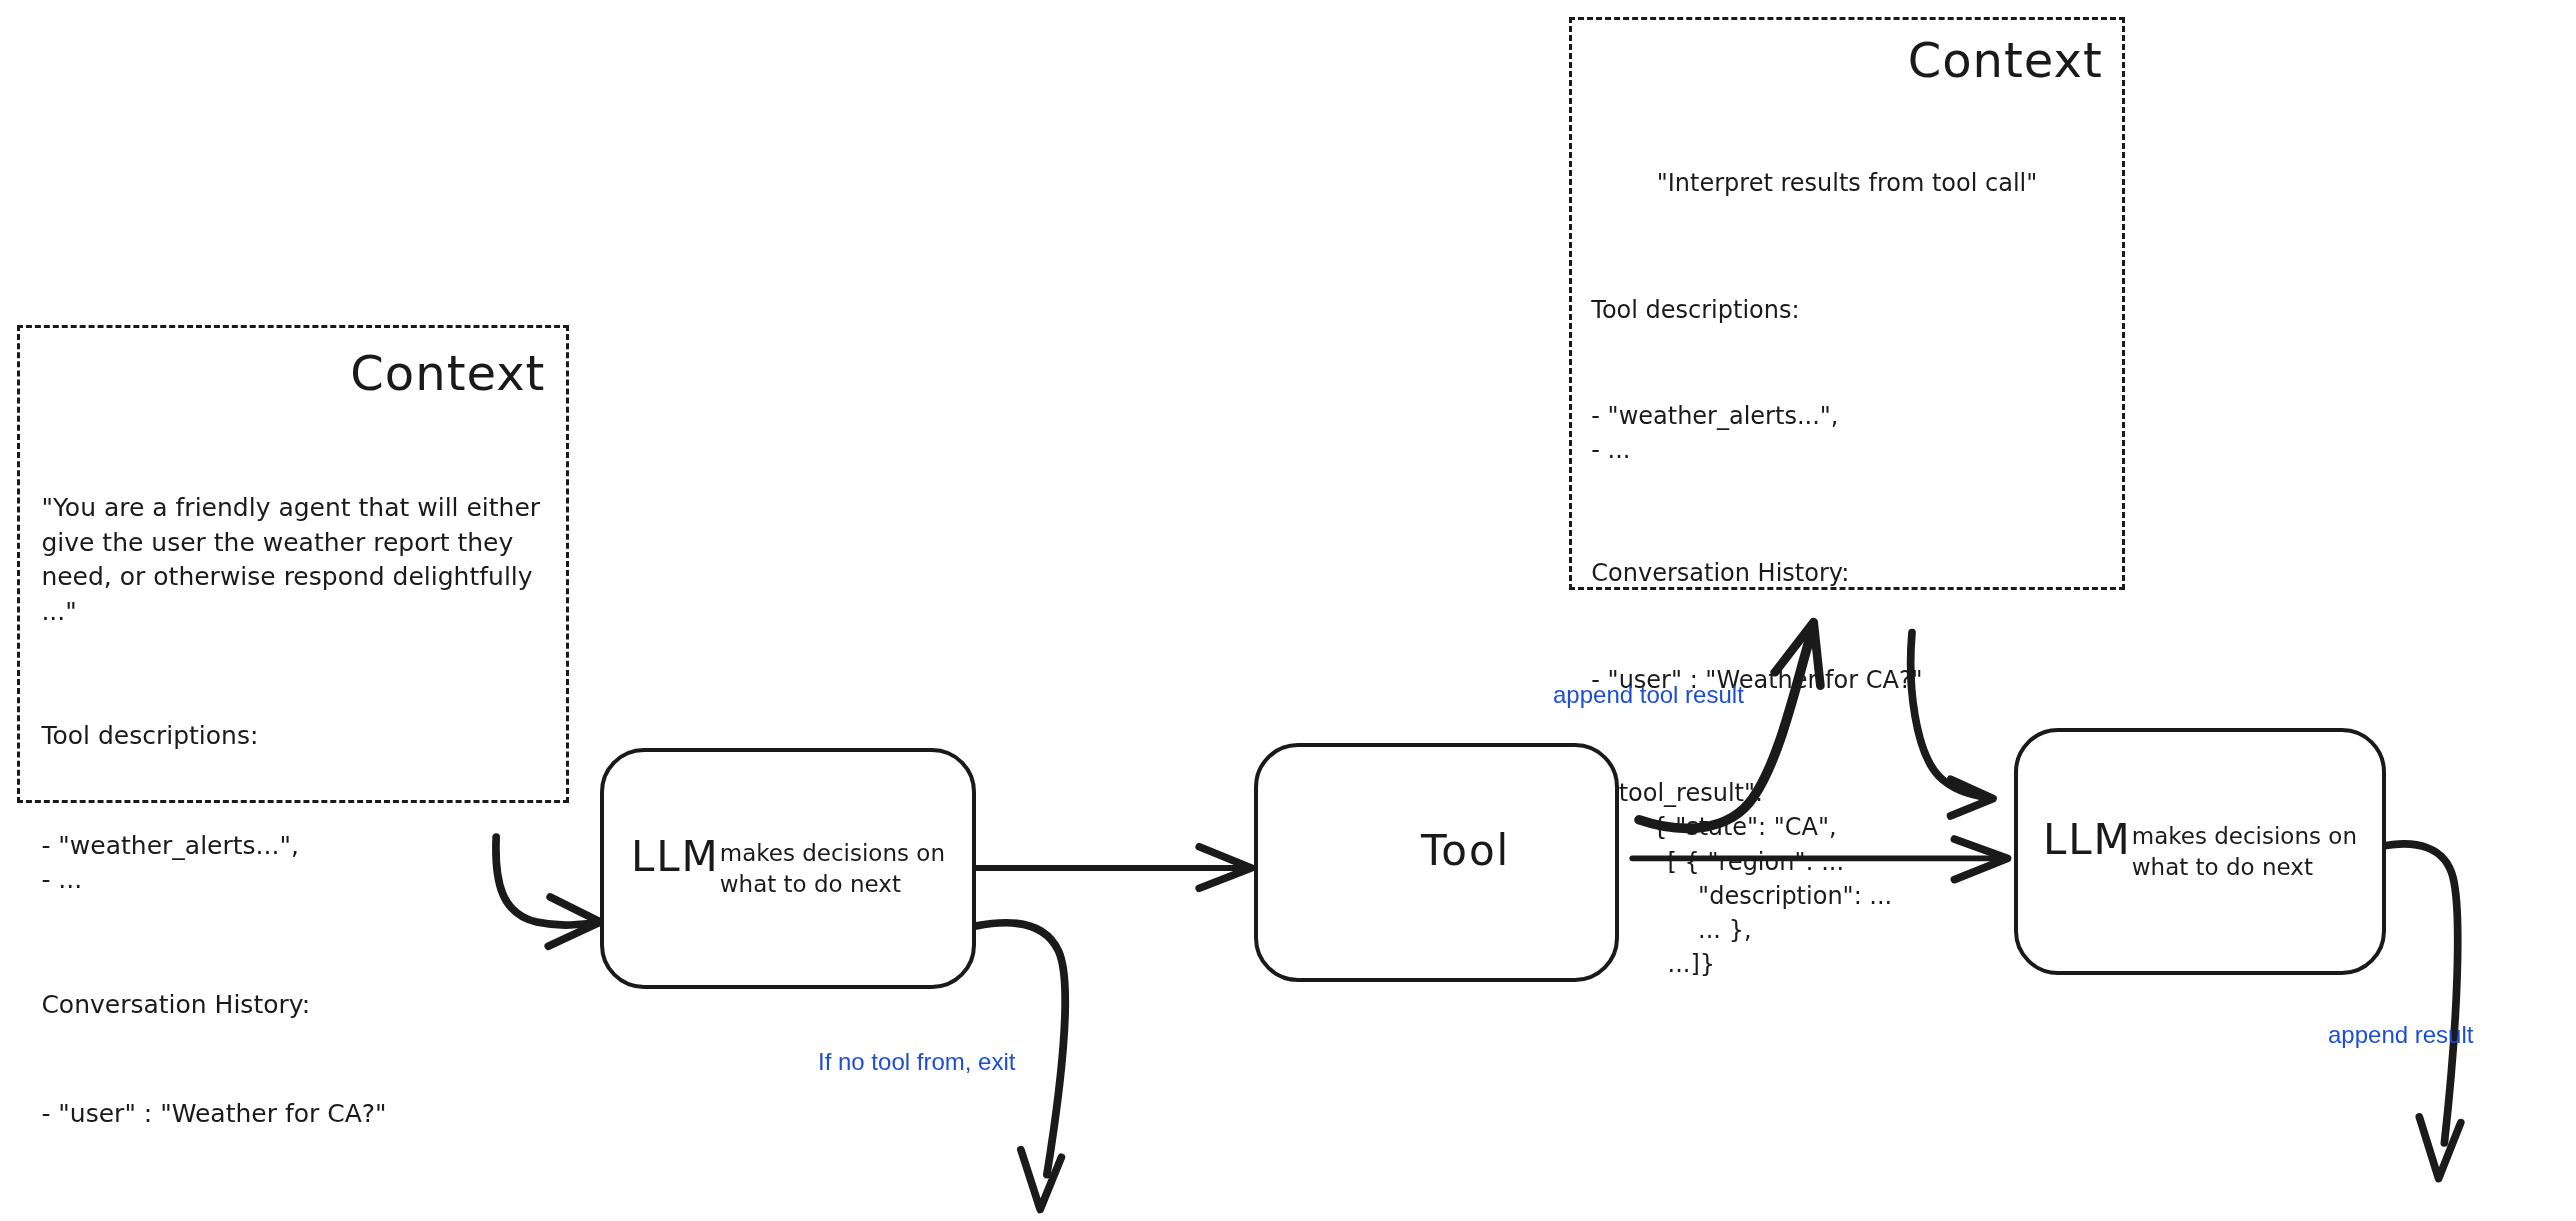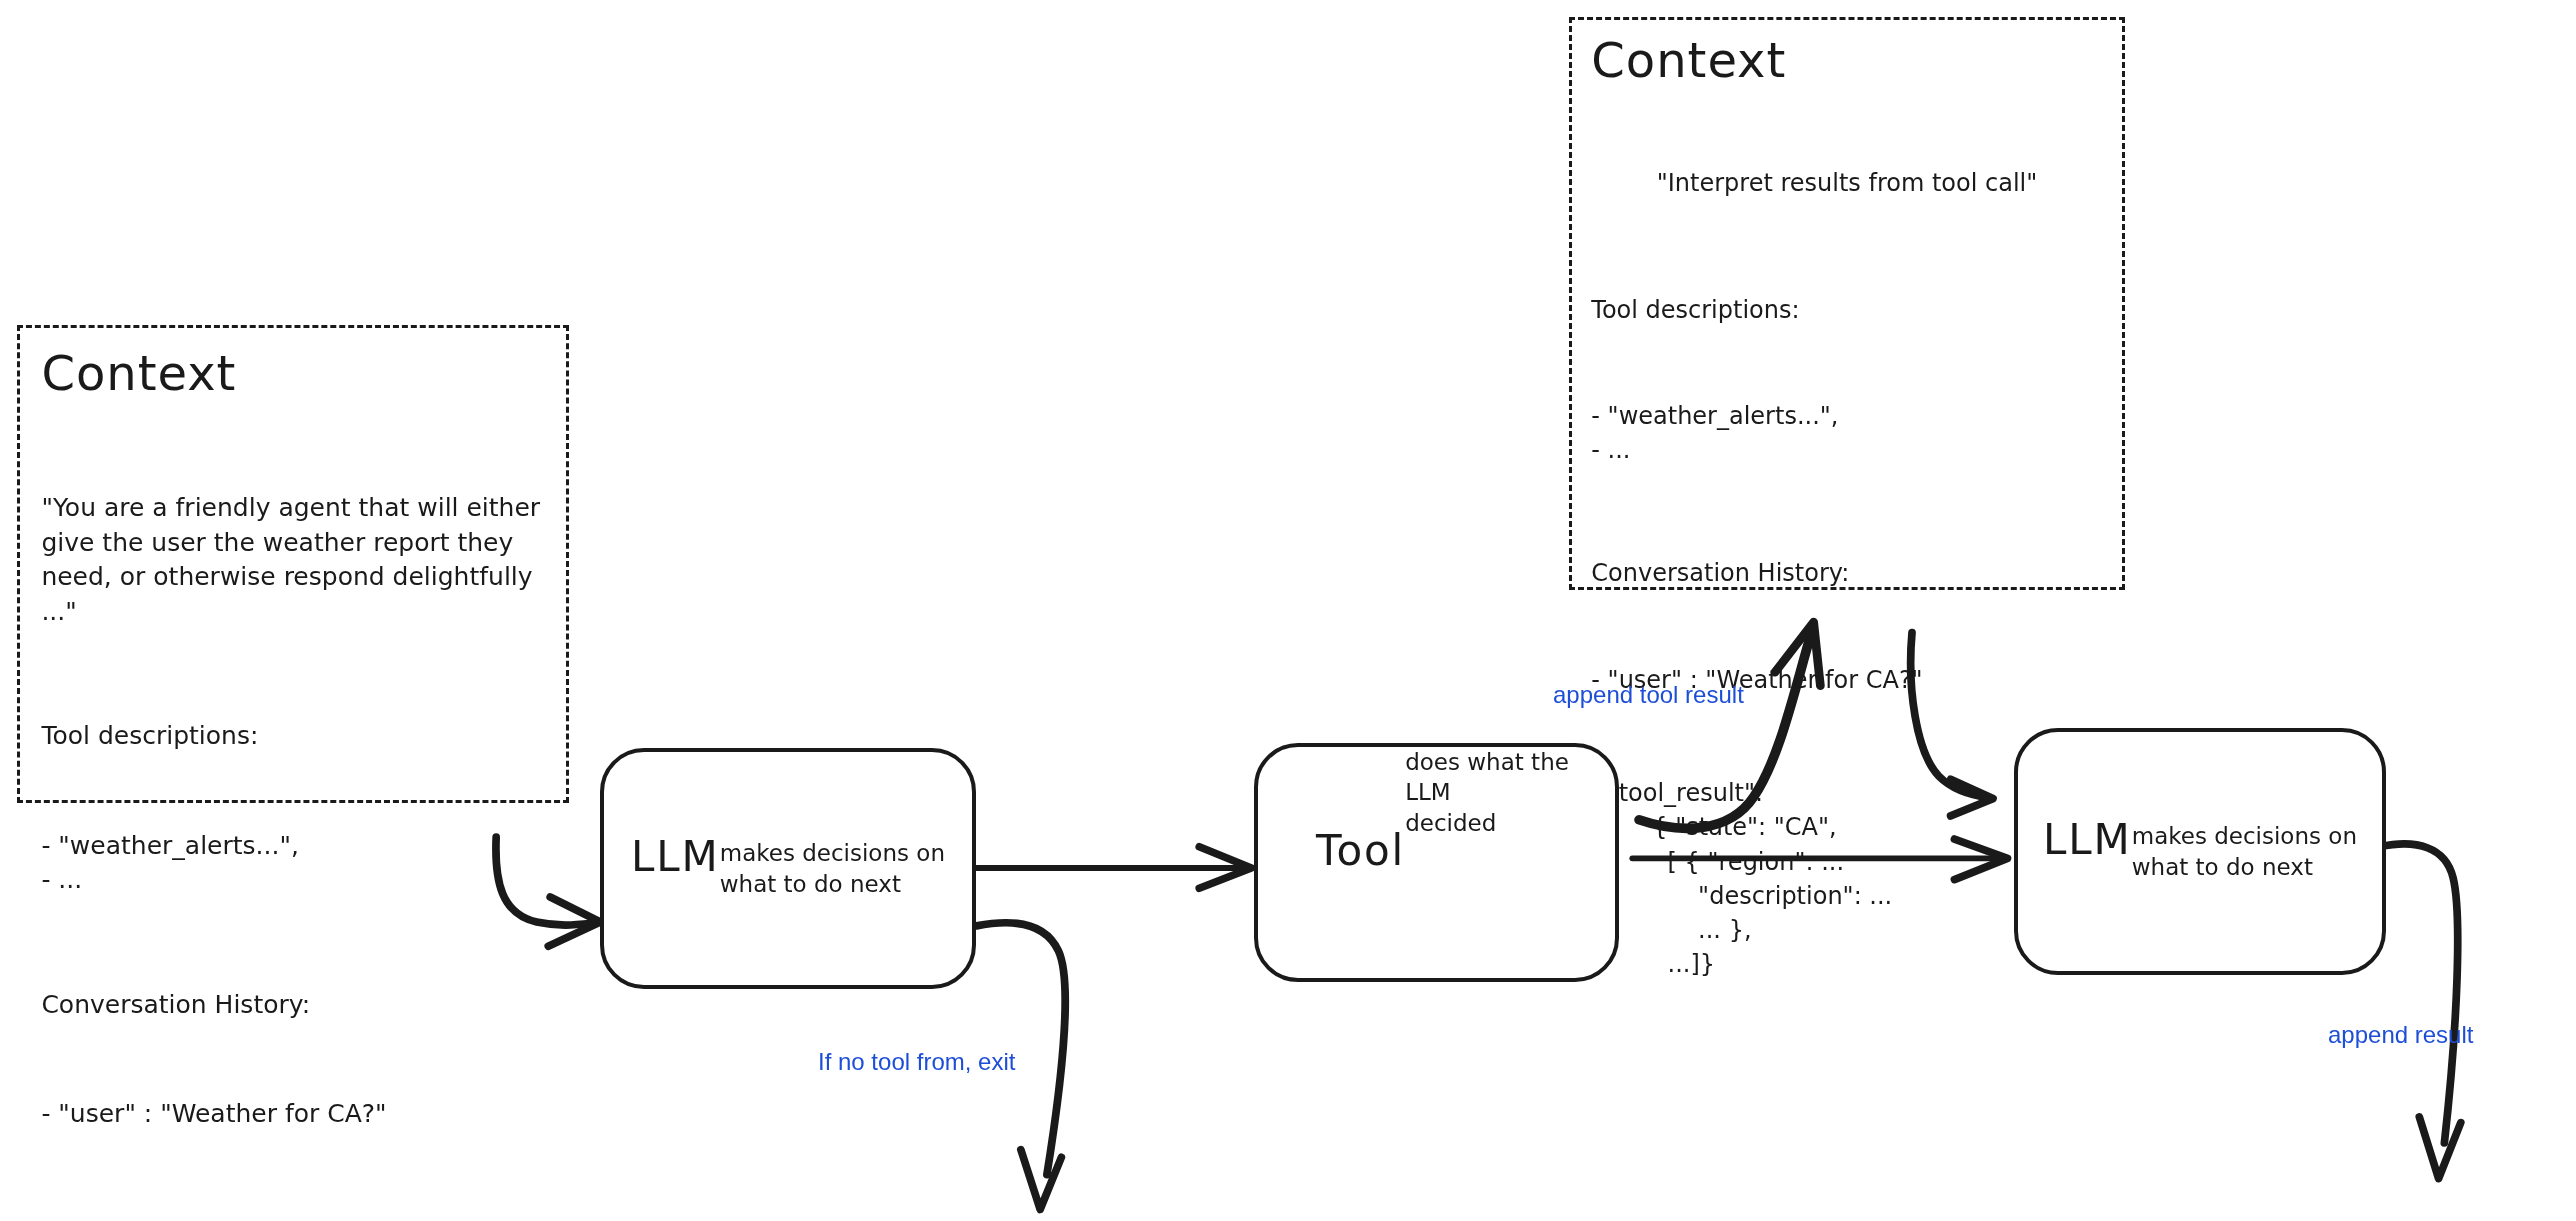--- a/index.html
+++ b/index.html
@@ -18,21 +18,21 @@
     overflow: hidden;
   }
   
   .ctx-box {
     position: absolute;
     border: 3.9px dashed #1a1a1a;
     background: transparent;
     box-sizing: border-box;
   }
   .ctx-title {
-    text-align: left;
+    text-align: right;
     font-size: 48px;
     color: #1a1a1a;
     letter-spacing: 1px;
     font-family: "DejaVu Sans", sans-serif;
   }
   .ctx-body {
     font-size: 25px;
     line-height: 1.38;
     color: #1a1a1a;
     white-space: pre-wrap;
@@ -171,22 +171,20 @@
   </div>
 
   <div class="node" style="left:600px; top:748px; width:376px; height:241px;">
     <div class="node-title">LLM</div>
     <div class="node-sub">makes decisions on
 what to do next</div>
   </div>
 
   <div class="node" style="left:1254px; top:743px; width:365px; height:239px; align-items:flex-start; padding-left:79px;">
     <div class="node-title" style="align-self:center; margin-left:-21px;">Tool</div>
-    <div class="node-sub">does what the LLM
-decided</div>
   </div>
 
   <div class="node" style="left:2014px; top:728px; width:372px; height:247px;">
     <div class="node-title">LLM</div>
     <div class="node-sub">makes decisions on
 what to do next</div>
   </div>
 
   <div class="edge-label" style="left:818px; top:1048px;">If no tool from, exit</div>
 

